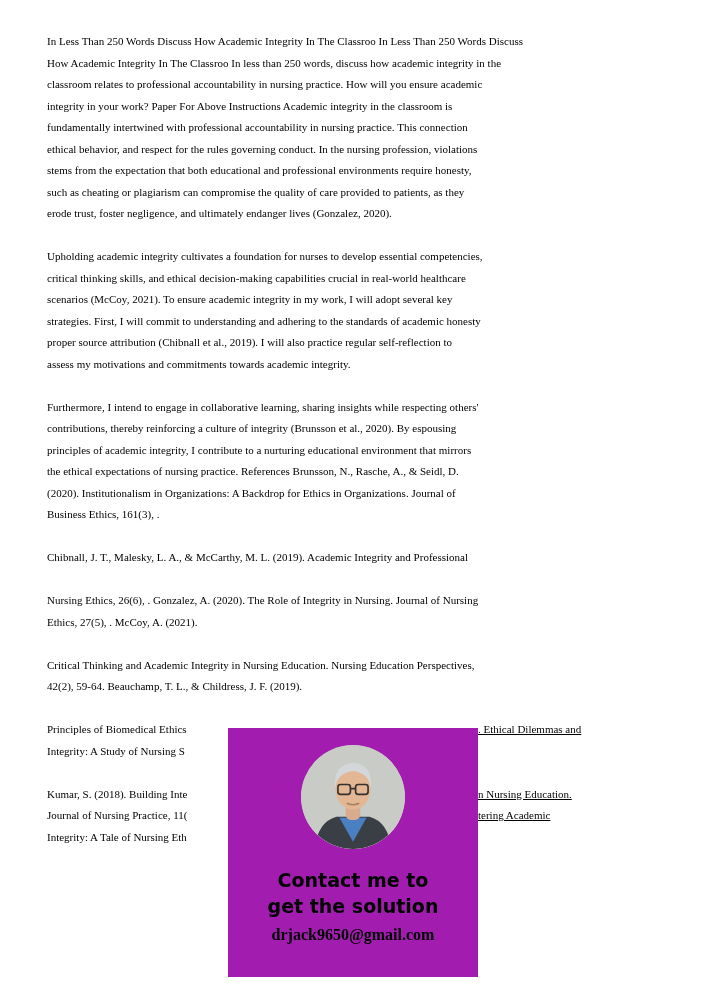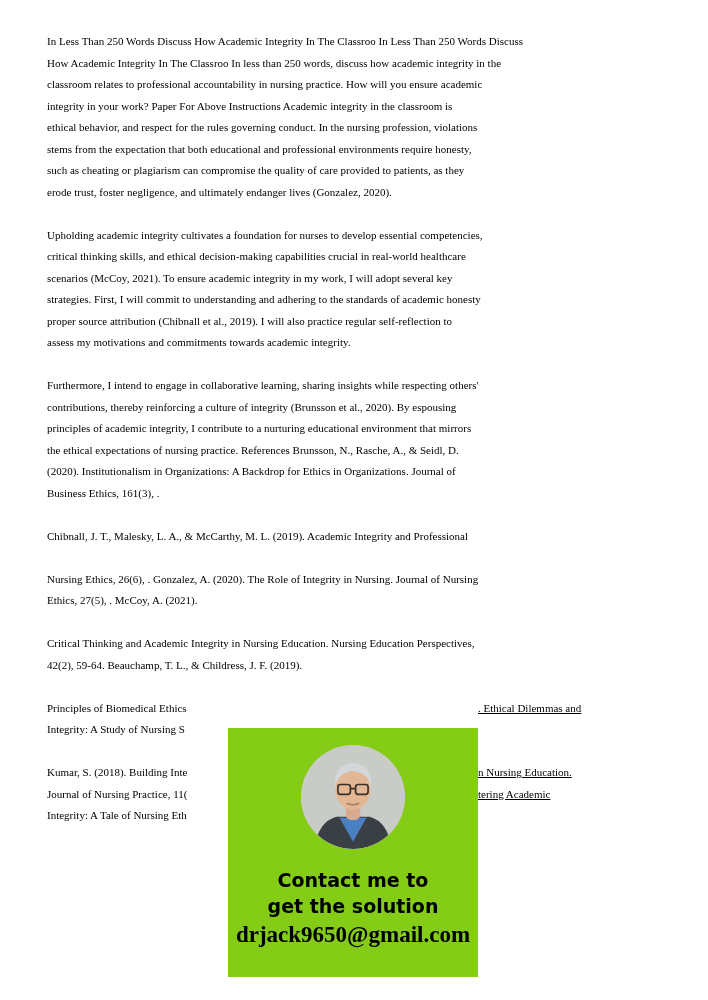--- a/index.html
+++ b/index.html
@@ -55,35 +55,36 @@
   .contact-line {
     font-family: "DejaVu Sans", sans-serif;
     font-weight: bold;
     font-size: 19px;
     line-height: 26px;
     color: #000;
   }
   .email {
     font-family: "Liberation Serif", serif;
     font-weight: bold;
-    font-size: 23px;
+    font-size: 16px;
     line-height: 22px;
     margin-top: 5px;
     color: #000;
   }
 </style>
 </head>
 <body>
 
 <div class="doc">
     <div class="paragraph">
       <div class="line">In Less Than 250 Words Discuss How Academic Integrity In The Classroo In Less Than 250 Words Discuss</div>
       <div class="line">How Academic Integrity In The Classroo In less than 250 words, discuss how academic integrity in the</div>
       <div class="line">classroom relates to professional accountability in nursing practice. How will you ensure academic</div>
       <div class="line">integrity in your work? Paper For Above Instructions Academic integrity in the classroom is</div>
+      <div class="line">fundamentally intertwined with professional accountability in nursing practice. This connection</div>
       <div class="line">ethical behavior, and respect for the rules governing conduct. In the nursing profession, violations</div>
       <div class="line">stems from the expectation that both educational and professional environments require honesty,</div>
       <div class="line">such as cheating or plagiarism can compromise the quality of care provided to patients, as they</div>
       <div class="line">erode trust, foster negligence, and ultimately endanger lives (Gonzalez, 2020).</div>
     </div>
     <div class="paragraph">
       <div class="line">Upholding academic integrity cultivates a foundation for nurses to develop essential competencies,</div>
       <div class="line">critical thinking skills, and ethical decision-making capabilities crucial in real-world healthcare</div>
       <div class="line">scenarios (McCoy, 2021). To ensure academic integrity in my work, I will adopt several key</div>
       <div class="line">strategies. First, I will commit to understanding and adhering to the standards of academic honesty</div>
@@ -113,21 +114,21 @@
       <div class="line"><span class="frag-left">Principles of Biomedical Ethics</span><span class="frag-right">. Ethical Dilemmas and</span></div>
       <div class="line"><span class="frag-left">Integrity: A Study of Nursing S</span><span class="frag-right"></span></div>
     </div>
     <div class="paragraph">
       <div class="line"><span class="frag-left">Kumar, S. (2018). Building Inte</span><span class="frag-right">n Nursing Education.</span></div>
       <div class="line"><span class="frag-left">Journal of Nursing Practice, 11(</span><span class="frag-right">tering Academic</span></div>
       <div class="line"><span class="frag-left">Integrity: A Tale of Nursing Eth</span><span class="frag-right"></span></div>
     </div>
   </div>
 
-<div class="overlay" style="background: #84cc16;">
+<div class="overlay" style="background: #a21caf;">
   <div class="photo">
     <svg viewBox="0 0 100 100" aria-hidden="true">
       <defs>
           <clipPath id="pc">
             <circle cx="50" cy="50" r="50"></circle>
           </clipPath>
         </defs>
       <g clip-path="url(#pc)">
         <rect width="100" height="100" fill="#c9cbc7"></rect>
         <path d="M13 100 Q16 74 34 69 L66 69 Q84 74 87 100 Z" fill="#3a3f46"></path>

